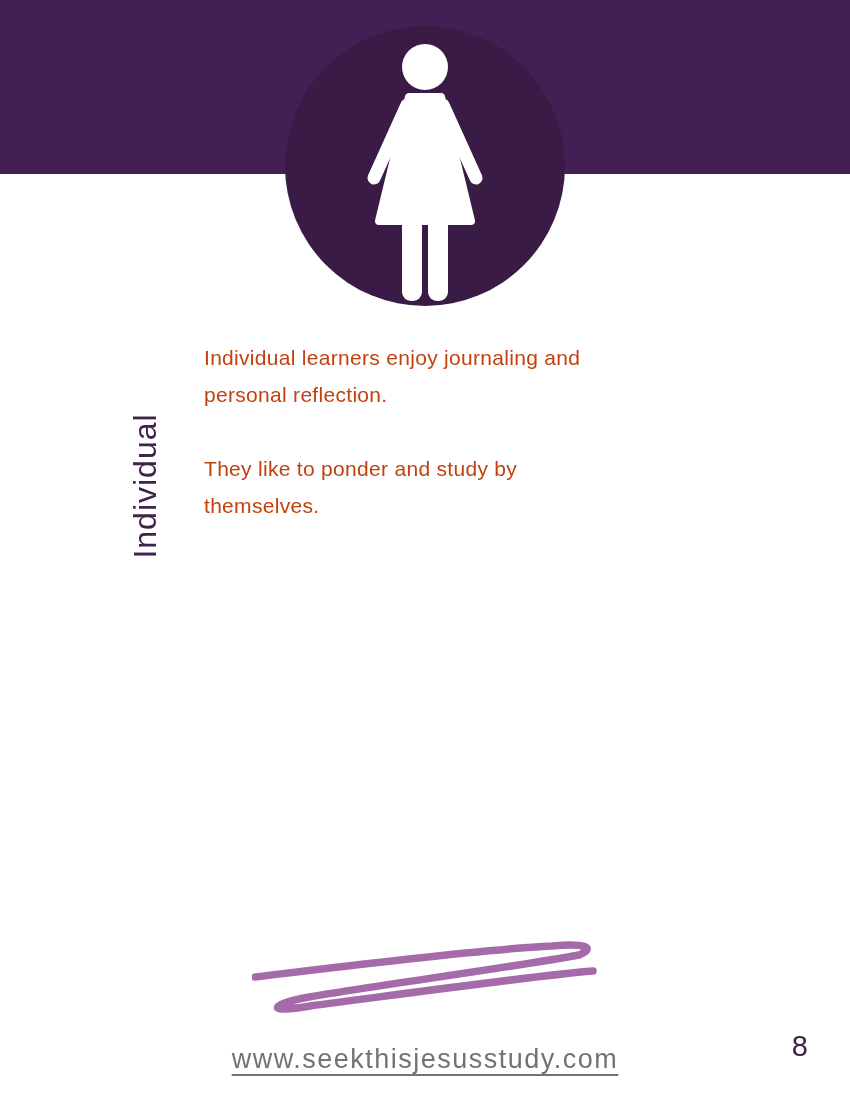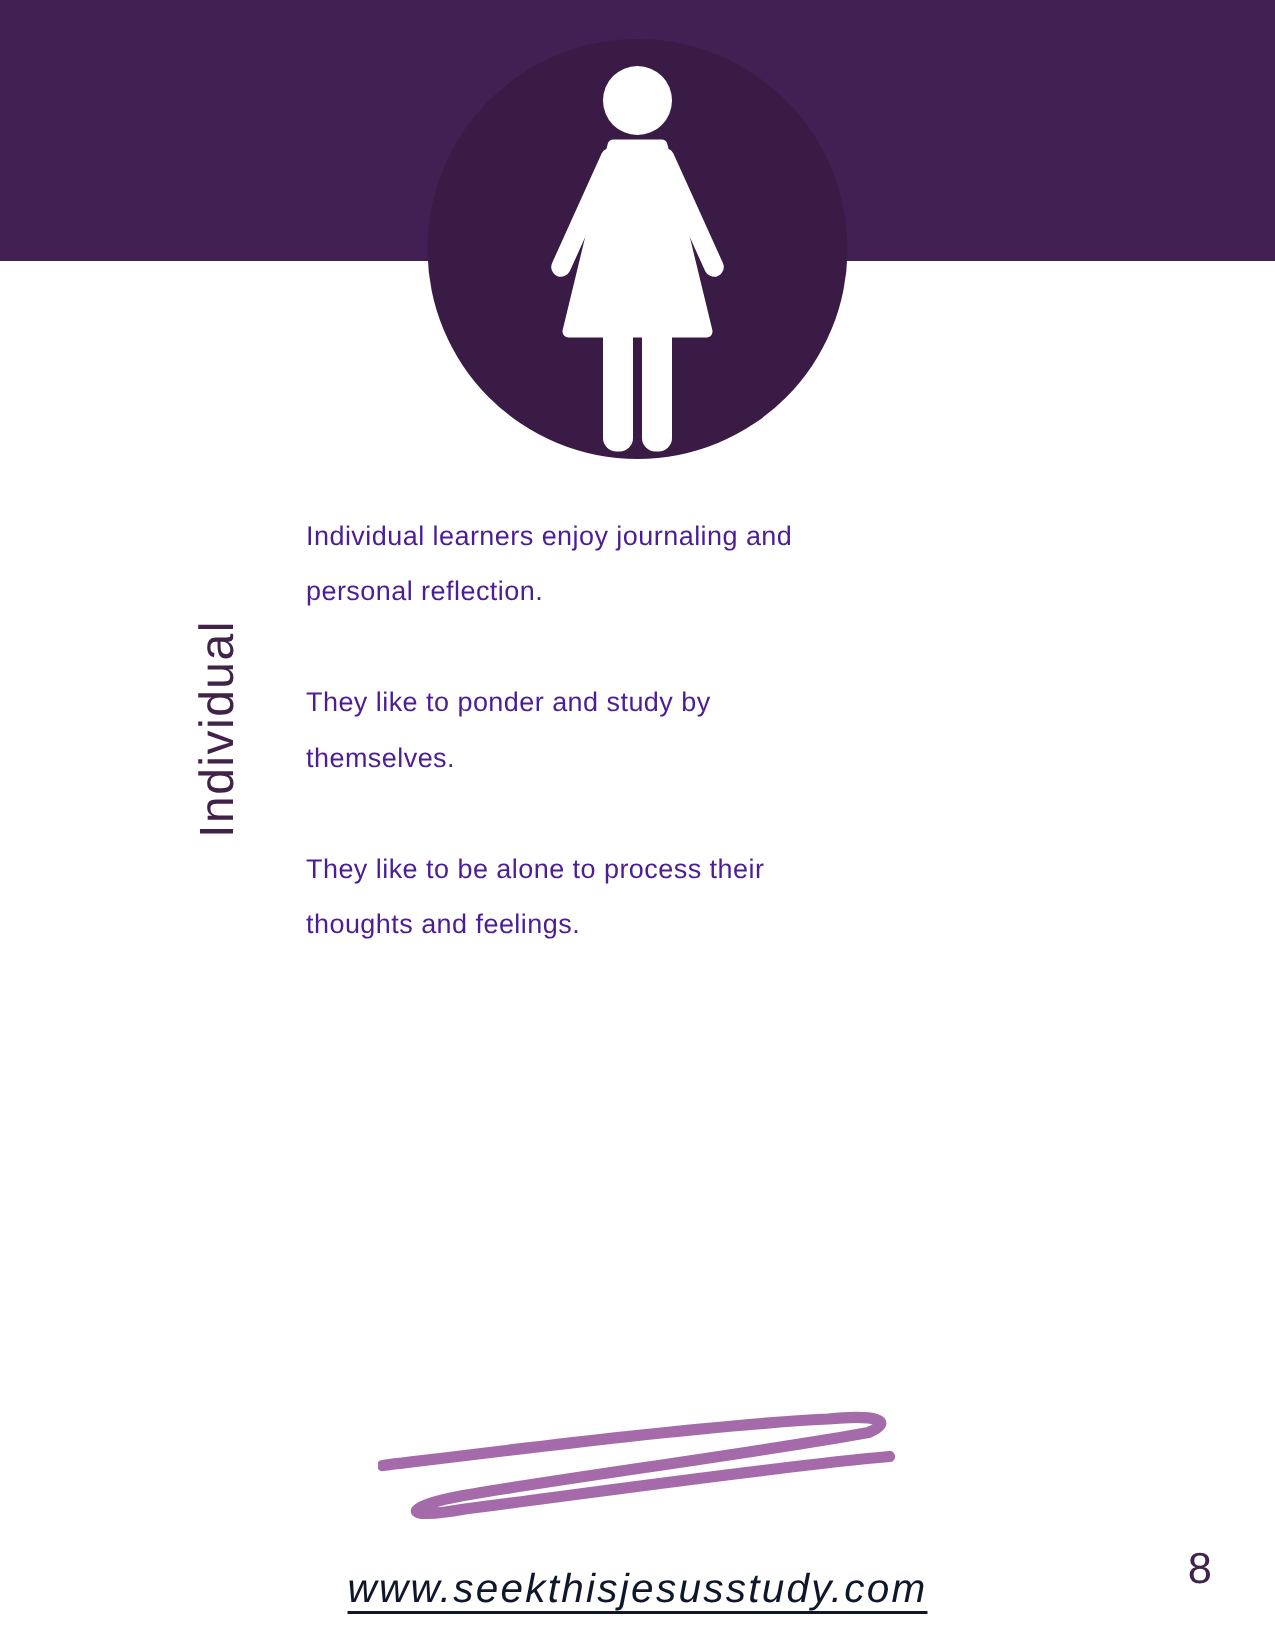--- a/index.html
+++ b/index.html
@@ -39,47 +39,46 @@
     letter-spacing: 1px;
     white-space: nowrap;
     color: #41234A;
   }
   .content {
     position: absolute;
     left: 204px; top: 339px;
     width: 625px;
   }
   .content p {
-    font-size: 18px;
+    font-size: 21px;
     line-height: 37px;
     letter-spacing: 0.3px;
     white-space: pre-line;
     margin-bottom: 37px;
-    color: #4c1d95;
+    color: #c2410c;
   }
   .scribble {
     position: absolute;
     left: 252px; top: 936px;
     width: 345px; height: 82px;
   }
   .footer-url {
     position: absolute;
     left: 0; right: 0;
     top: 1044px;
     text-align: center;
   }
   .footer-url a {
     font-size: 27px;
     letter-spacing: 1.5px;
-    color: #0f172a;
+    color: #737373;
     text-decoration: underline;
     text-decoration-thickness: 2px;
     text-underline-offset: 6px;
     cursor: pointer;
-    font-style: italic;
   }
   .page-number {
     position: absolute;
     right: 42px; top: 1030px;
     font-size: 29px;
     color: #41234A;
   }
 </style>
 </head>
 <body>
@@ -103,22 +102,20 @@
   </svg>
 </div>
 
 <div class="side-label">Individual</div>
 
 <section class="content">
   <p>Individual learners enjoy journaling and
 personal reflection.</p>
   <p>They like to ponder and study by
 themselves.</p>
-  <p>They like to be alone to process their
-thoughts and feelings.</p>
 </section>
 
 <svg class="scribble" viewBox="0 0 345 82" aria-hidden="true">
   <path d="M 3,41
            C 85,31 220,14 300,10
            C 332,7 345,11 327,19
            C 262,31 120,50 57,61
            C 18,68 12,78 58,70
            C 158,57 280,40 341,35" fill="none" stroke="#A56AA9" stroke-width="7.5" stroke-linecap="round"></path>
 </svg>

